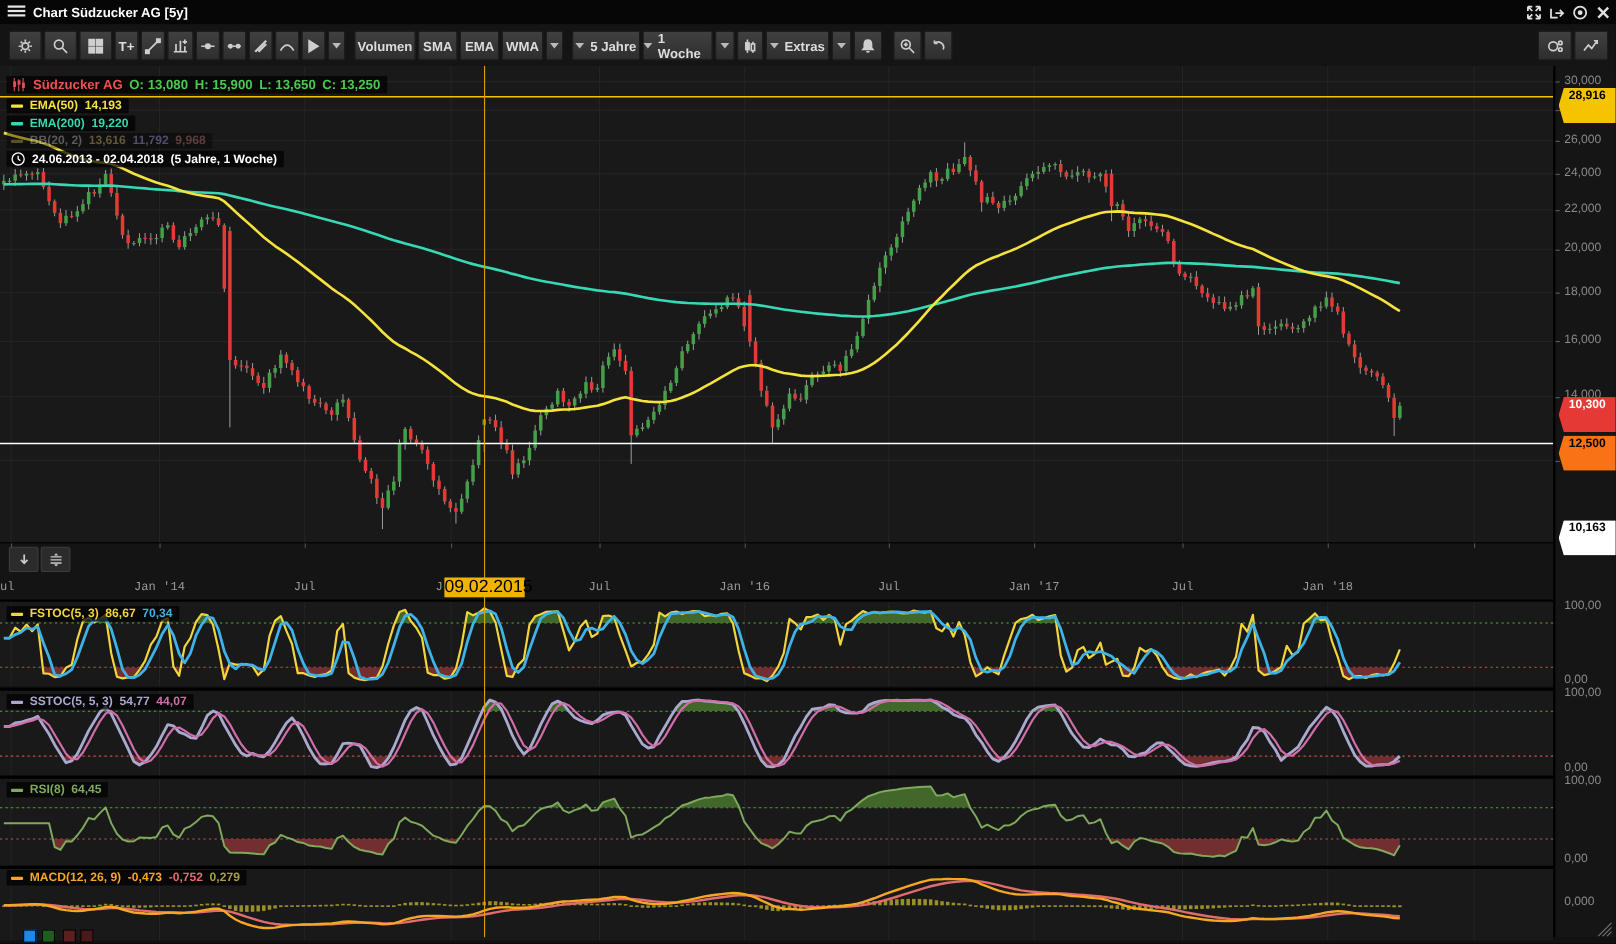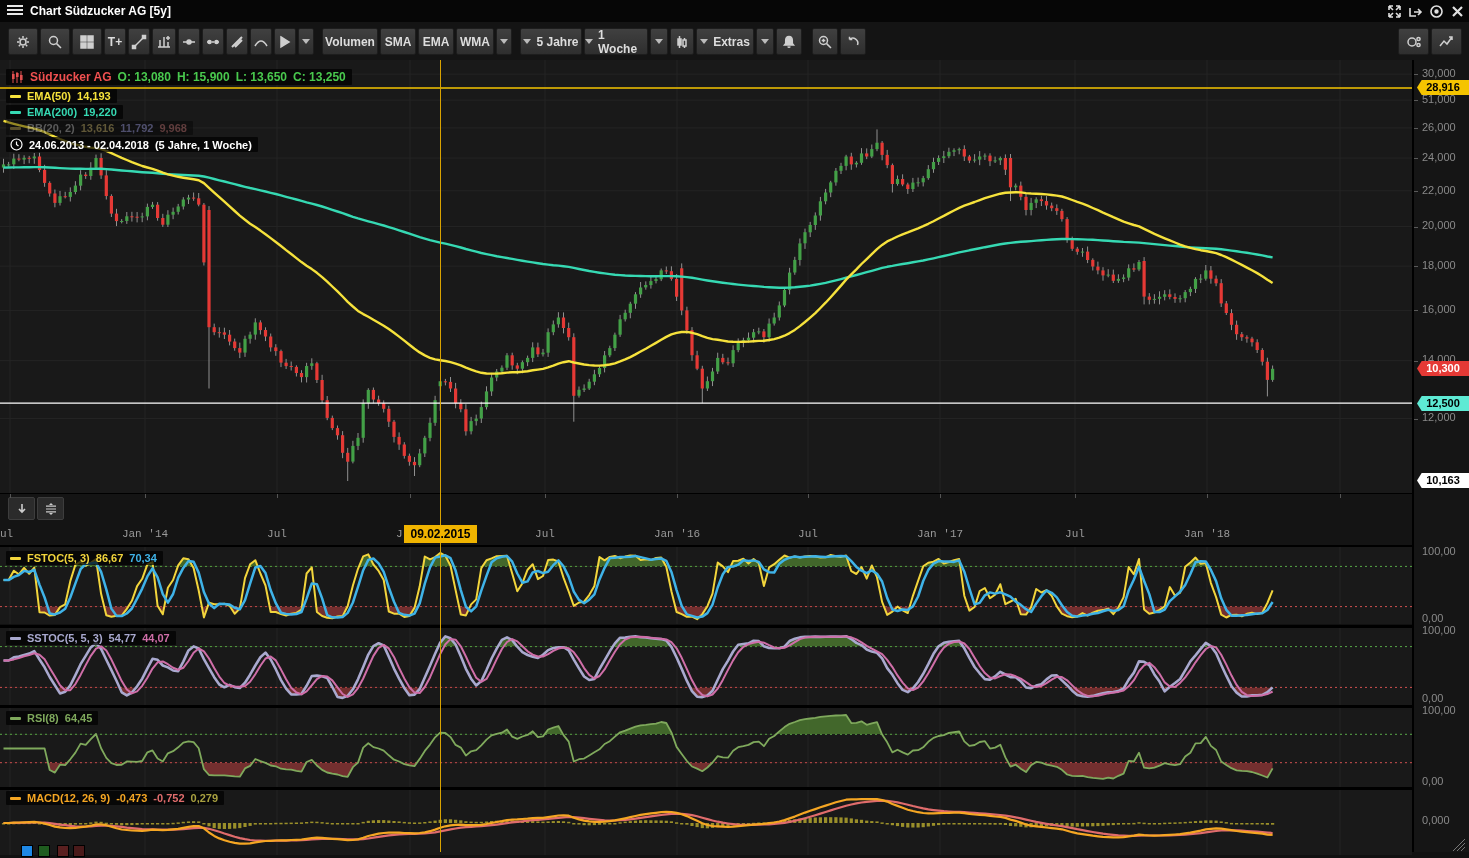--- a/index.html
+++ b/index.html
@@ -18,37 +18,37 @@
         border:1px solid #1d1d1d;border-radius:2px;color:#ddd;font-size:12px;font-weight:bold;
         display:flex;align-items:center;justify-content:center;box-sizing:border-box;gap:5px;cursor:pointer;}
   .tbtn svg{stroke:#cfcfcf;fill:none;stroke-width:1.5;}
   .caret{width:0;height:0;border-left:4px solid transparent;border-right:4px solid transparent;border-top:5px solid #bbb;}
   
   .panel{position:absolute;left:0;width:1412px;background:#191919;}
   .panel svg{position:absolute;left:0;top:0;}
   .yaxis{position:absolute;left:1412px;top:60px;width:57px;height:792px;background:#151515;border-left:2px solid #000;}
   .ylab{position:absolute;left:8px;color:#8a8a8a;font-size:11px;}
   .ptick{position:absolute;left:0;width:4px;height:1px;background:#5a5a5a;}
-  .tag{position:absolute;left:3px;width:52px;height:15px;line-height:15px;text-align:center;
+  .tag{position:absolute;left:3px;width:52px;height:32px;line-height:15px;text-align:center;
        font-size:11px;font-weight:bold;clip-path:polygon(0 50%,9% 0,100% 0,100% 100%,9% 100%);}
   
   .leg{position:absolute;display:flex;align-items:center;gap:6px;z-index:7;
        background:rgba(0,0,0,.72);padding:1px 6px 1px 4px;border-radius:1px;
        font-size:11px;font-weight:bold;white-space:nowrap;cursor:pointer;width:max-content;}
   .dash{display:inline-block;width:11px;height:3px;border-radius:1px;}
   
   .xaxis{position:absolute;left:0;top:493px;width:1412px;height:52px;background:#141414;border-top:1px solid #000;}
   .xlab{position:absolute;top:34px;color:#9a9a9a;font-size:11px;font-family:Liberation Mono, monospace;}
   .cent{transform:translateX(-50%);}
   .xbtn{position:absolute;top:3px;width:25px;height:21px;background:#2b2b2b;border:1px solid #3d3d3d;border-radius:2px;
         display:flex;align-items:center;justify-content:center;cursor:pointer;}
   .xbtn svg{stroke:#ccc;fill:none;stroke-width:1.6;}
   .xtick{position:absolute;top:0;width:1px;height:4px;background:#555;}
   .datetag{position:absolute;left:404px;top:31px;width:73px;height:18px;line-height:18px;background:#f0b400;
-           color:#000;font-size:12px;font-weight:bold;text-align:center;z-index:8;}
+           color:#000;font-size:16px;font-weight:normal;text-align:center;z-index:8;}
   
   .vline{position:absolute;left:440px;top:60px;width:1px;height:792px;background:#d8a200;z-index:5;}
   
   .sq{position:absolute;width:10px;height:10px;border:1px solid #000;z-index:9;cursor:pointer;}
   .resize{position:absolute;left:1452px;top:838px;width:14px;height:14px;z-index:9;cursor:nwse-resize;}
 </style>
 </head>
 <body>
 
 <div class="screen">
@@ -972,21 +972,21 @@
     <span class="ylab" style="top:485px">100,00</span>
     <span class="ylab" style="top:552px">0,00</span>
     <span class="ylab" style="top:564px">100,00</span>
     <span class="ylab" style="top:632px">0,00</span>
     <span class="ylab" style="top:644px">100,00</span>
     <span class="ylab" style="top:715px">0,00</span>
     <span class="ylab" style="top:754px">0,000</span>
 
     <span class="tag" style="top:20px;background:#f5c400;color:#000">28,916</span>
     <span class="tag" style="top:301px;background:#e53935;color:#fff">10,300</span>
-    <span class="tag" style="top:336px;background:#5eead4;color:#000">12,500</span>
+    <span class="tag" style="top:336px;background:#f97316;color:#000">12,500</span>
     <span class="tag" style="top:413px;background:#ffffff;color:#000">10,163</span>
   </div>
 
   <div class="vline"></div>
 
   <span class="sq" style="left:21px;top:845px;background:#1e88e5"></span>
   <span class="sq" style="left:38px;top:845px;background:#1f5c1f"></span>
   <span class="sq" style="left:57px;top:845px;background:#5a2020"></span>
   <span class="sq" style="left:73px;top:845px;background:#4a1a1a"></span>
   <span class="resize">

